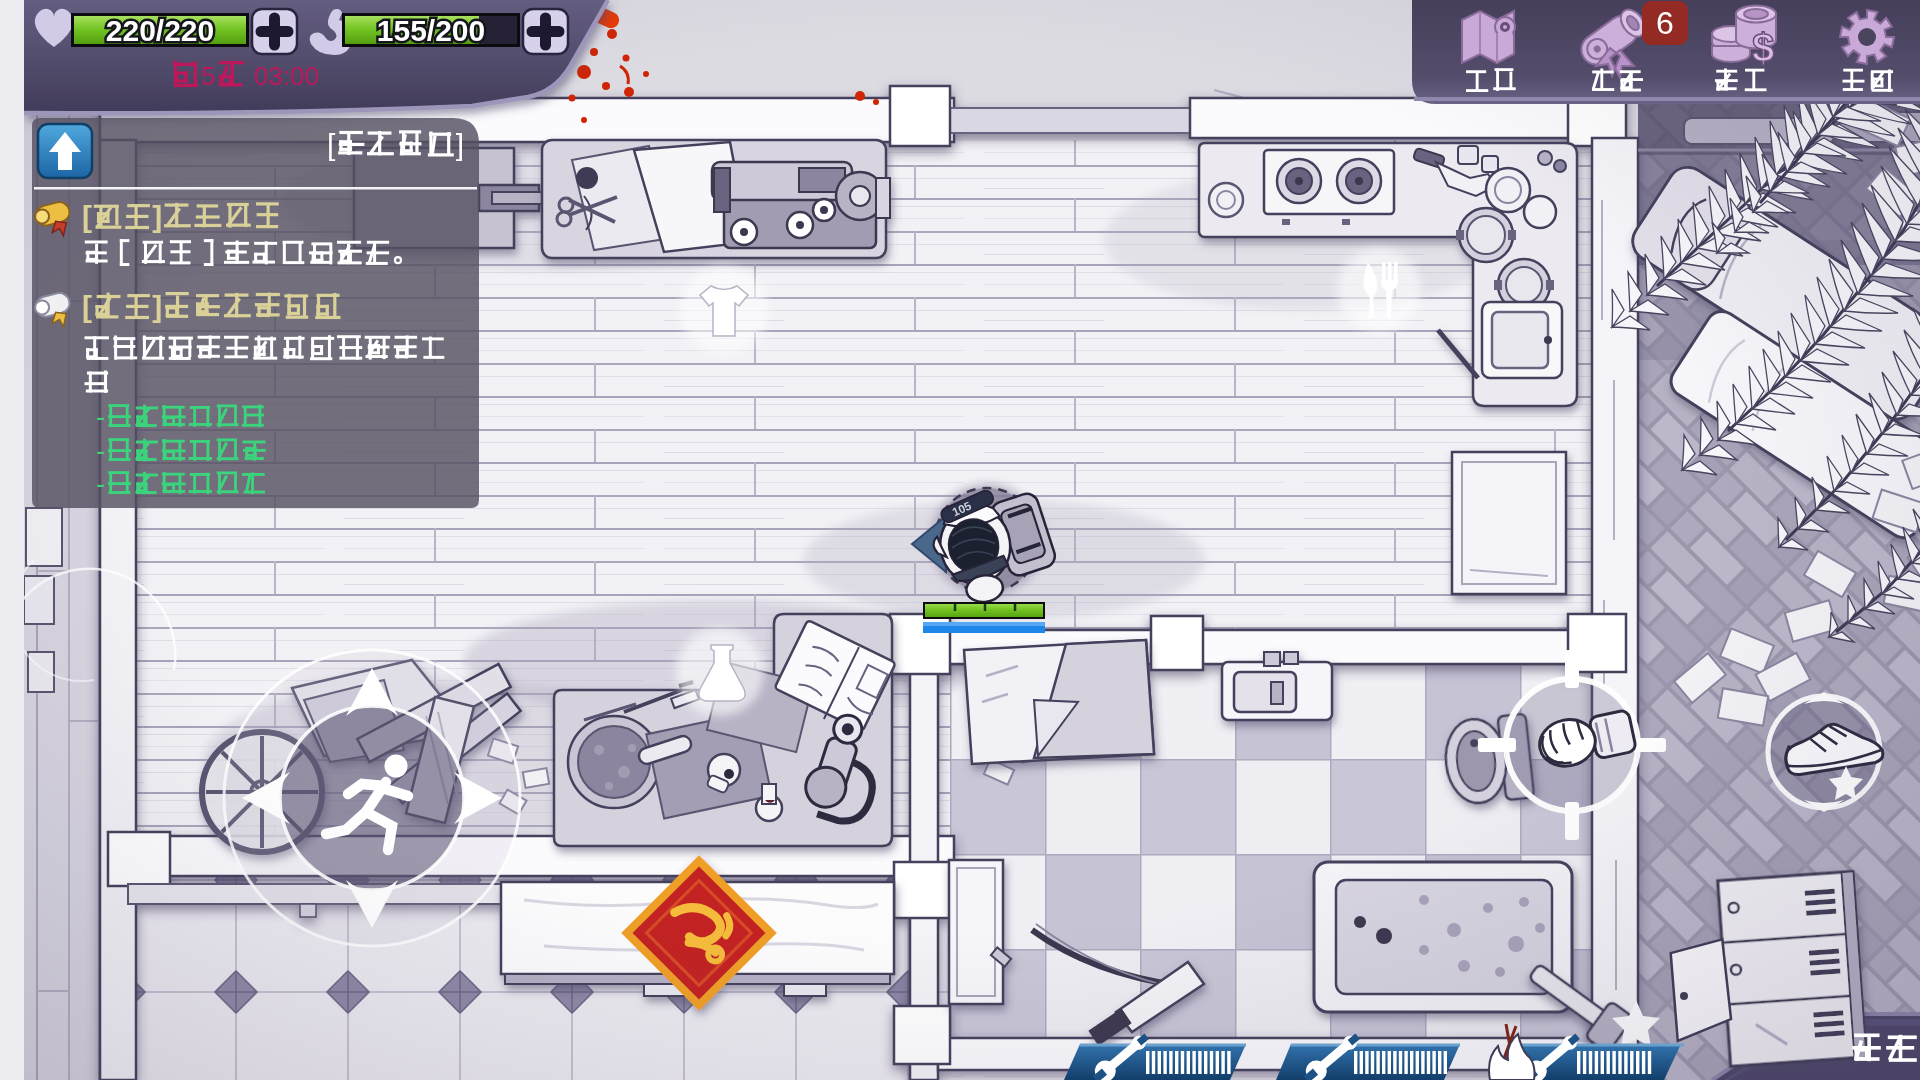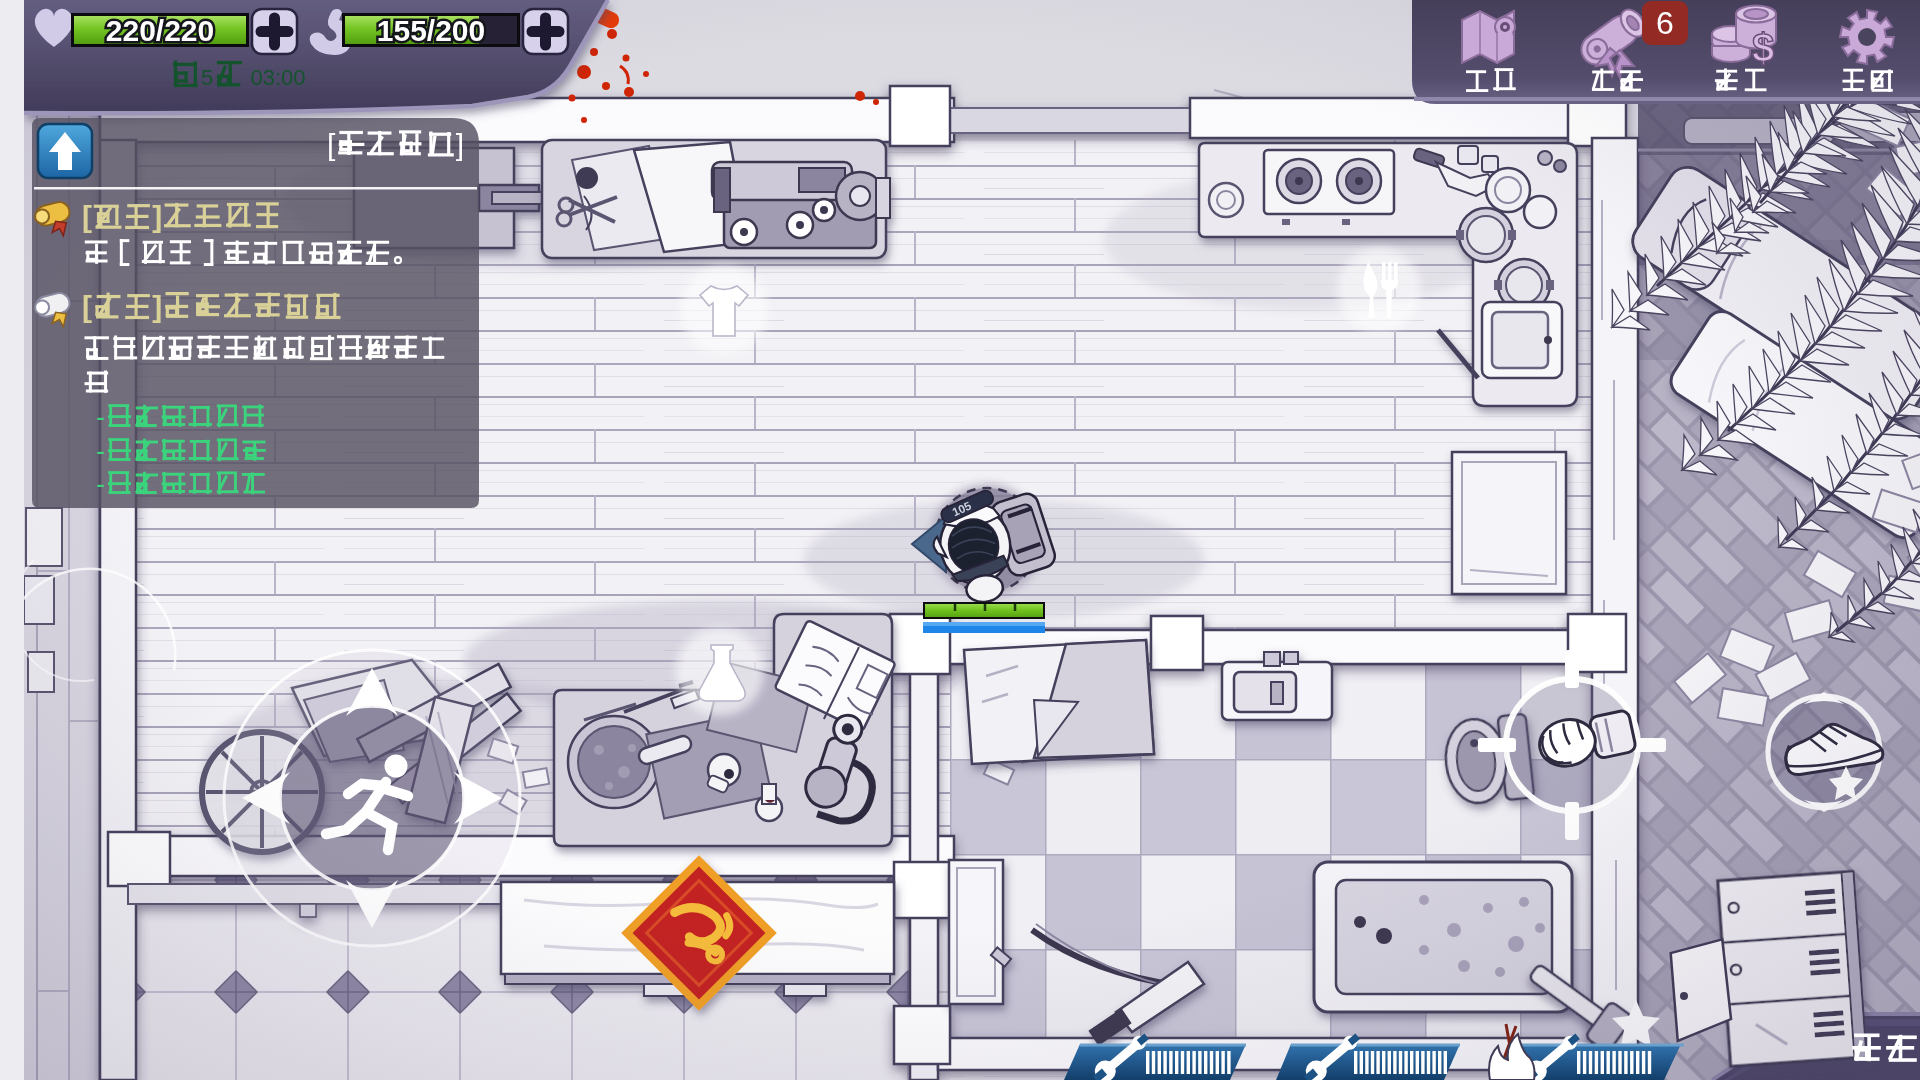--- a/index.html
+++ b/index.html
@@ -702,21 +702,21 @@
         <rect x="1606.1" y="1051" width="3.4" height="23"></rect>
         <rect x="1612.0" y="1051" width="3.4" height="23"></rect>
         <rect x="1617.9" y="1051" width="3.4" height="23"></rect>
         <rect x="1623.8" y="1051" width="3.4" height="23"></rect>
       </g>
 
 <path d="M1492,1026 l-20,54 M1482,1024 l10,56" stroke="#7c2418" stroke-width="3"></path>
 <path d="M1466,1080 q-4,-22 8,-34 q2,12 10,14 q-2,-16 10,-26 q4,18 12,24 q6,8 4,22 z" fill="#ffffff" stroke="#3f3a55" stroke-width="2"></path>
 </svg>
 
-<div class="abs" style="z-index:10;left:146px;top:57px;color:#14532d;font-size:22px;">
+<div class="abs" style="z-index:10;left:146px;top:57px;color:#be185d;font-size:26px;">
 <span class="cjk" style="font-size:31px"><svg viewBox="0 0 100 100" style="width:30.07px;height:30.07px;vertical-align:-10%;margin:0 0.5px">
           <line x1="12" y1="18" x2="80" y2="18" stroke="currentColor" stroke-width="11" stroke-linecap="square"></line>
           <line x1="15" y1="88" x2="84" y2="88" stroke="currentColor" stroke-width="11" stroke-linecap="square"></line>
           <line x1="15" y1="10" x2="15" y2="79" stroke="currentColor" stroke-width="11" stroke-linecap="square"></line>
           <line x1="81" y1="14" x2="81" y2="83" stroke="currentColor" stroke-width="11" stroke-linecap="square"></line>
           <line x1="18" y1="47" x2="50" y2="47" stroke="currentColor" stroke-width="11" stroke-linecap="square"></line>
           <line x1="18" y1="47" x2="18" y2="73" stroke="currentColor" stroke-width="11" stroke-linecap="square"></line>
           <line x1="50" y1="47" x2="50" y2="73" stroke="currentColor" stroke-width="11" stroke-linecap="square"></line>
           <line x1="18" y1="73" x2="50" y2="73" stroke="currentColor" stroke-width="11" stroke-linecap="square"></line>
         </svg></span><span style="font-weight:normal">5</span><span class="cjk" style="font-size:31px"><svg viewBox="0 0 100 100" style="width:30.07px;height:30.07px;vertical-align:-10%;margin:0 0.5px">

